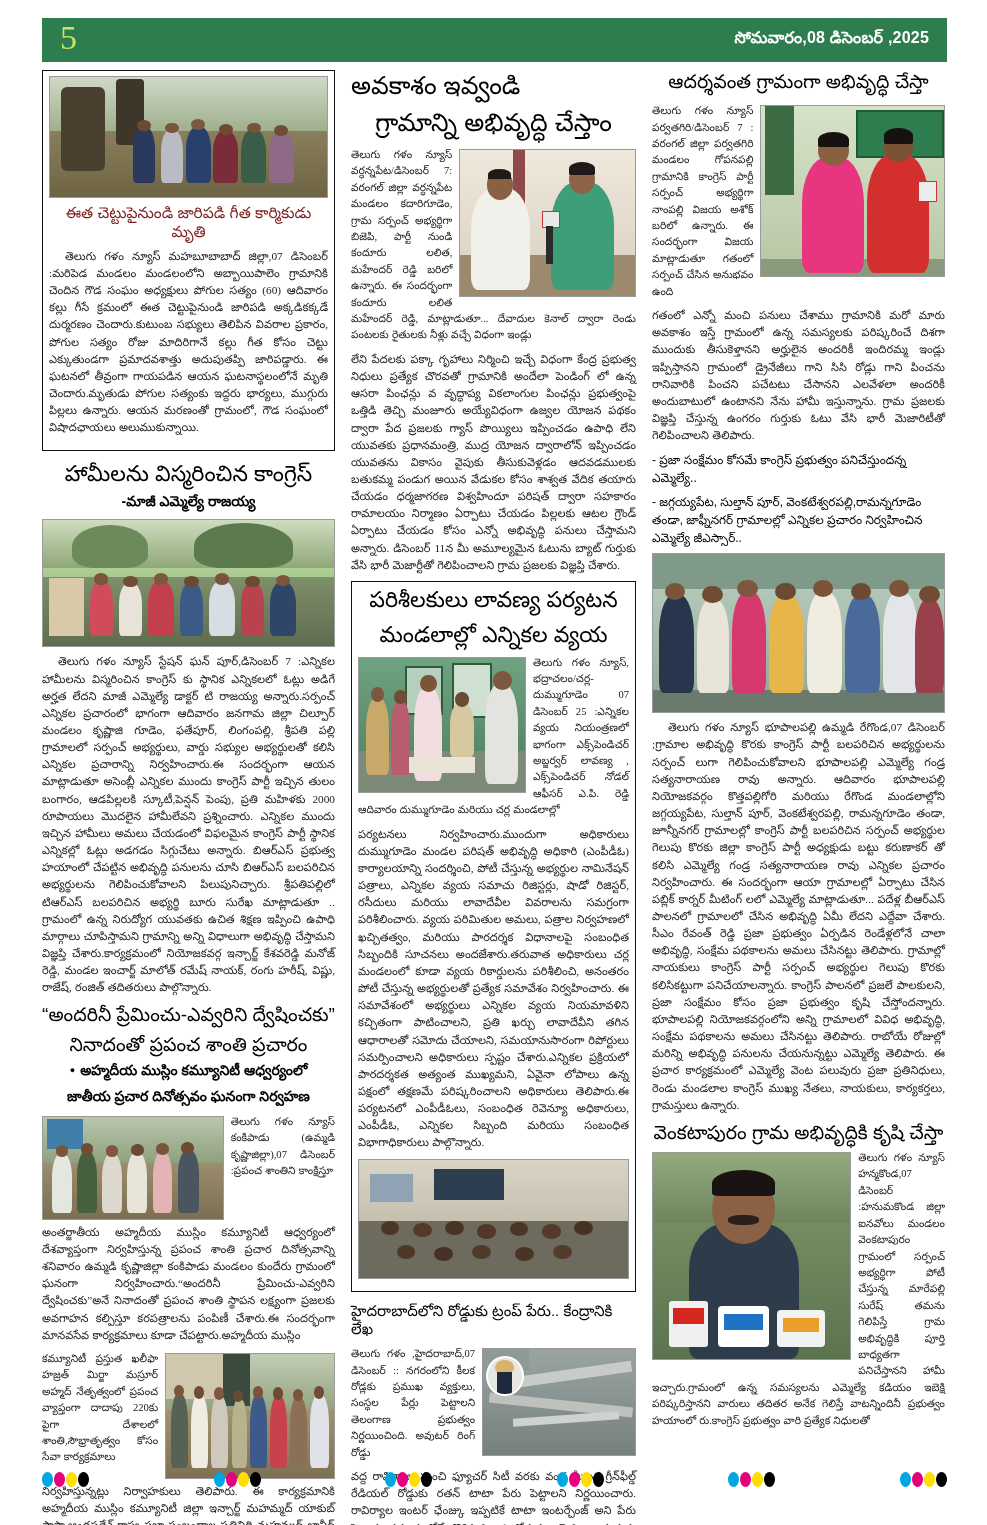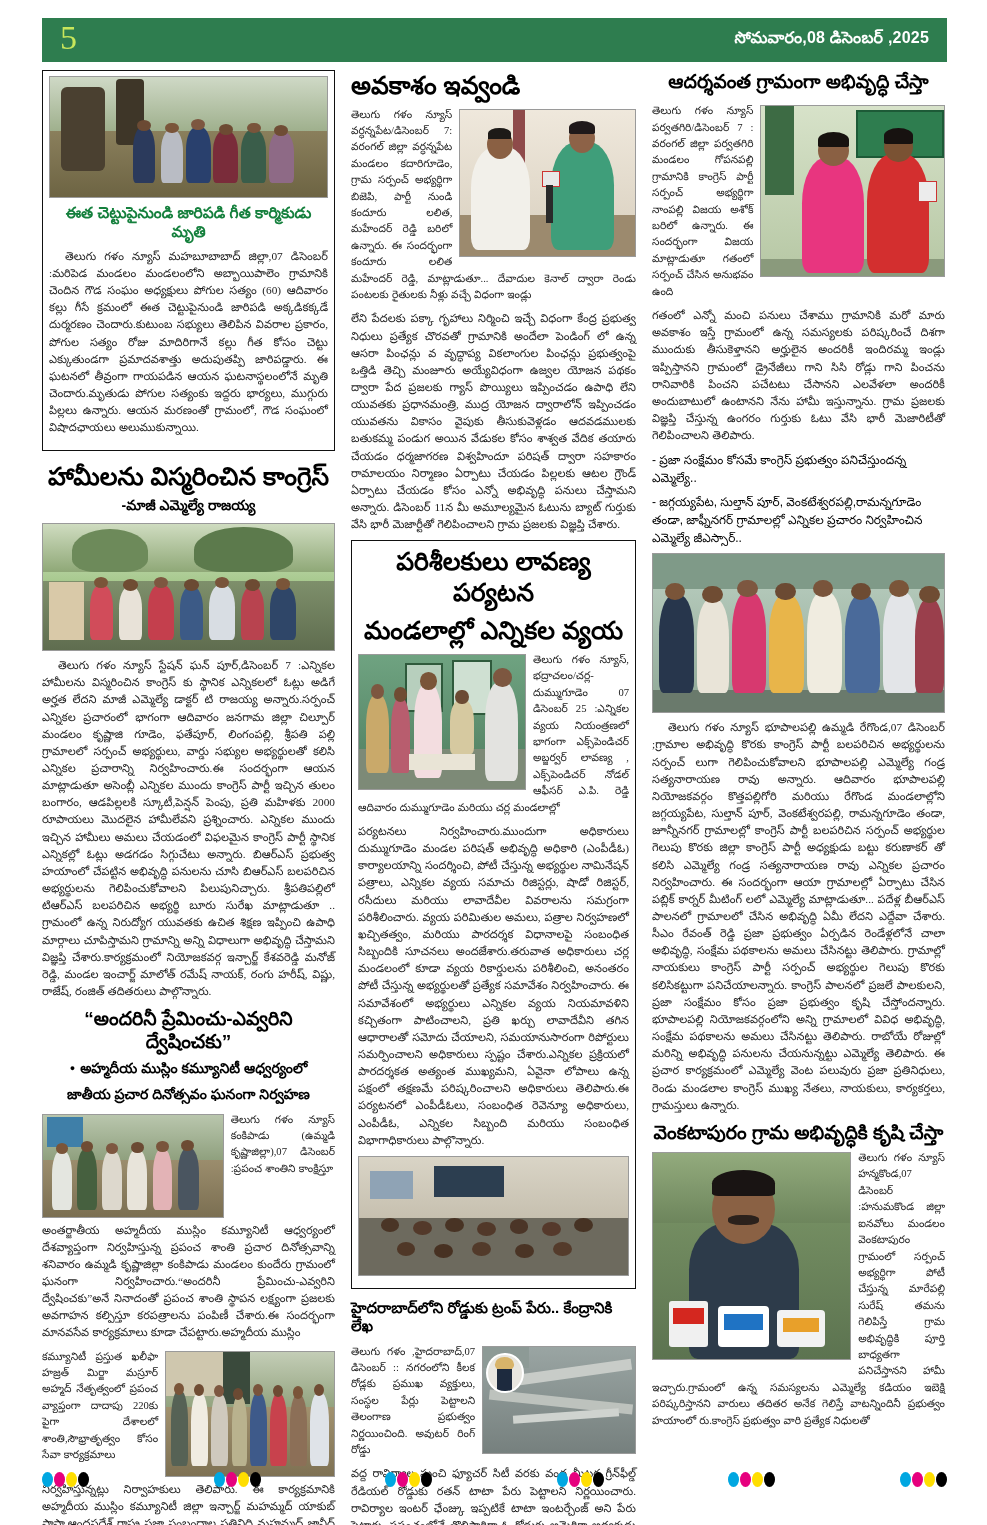--- a/index.html
+++ b/index.html
@@ -70,31 +70,31 @@
     box-sizing: border-box;
     padding: 0 8px;
     position: relative;
   }
   .col.c1 { padding-left: 0; }
   .col.c3 { padding-right: 0; }
 
   
   .hl {
     font-family: "Liberation Sans", sans-serif;
-    font-weight: 700;
+    font-weight: 400;
     color: #000;
     text-align: center;
     line-height: 1.22;
     margin: 0 0 6px 0;
   }
   .hl.xl   { font-size: 25px; }
-  .hl.lg   { font-size: 25px; text-align: center; }
+  .hl.lg   { font-size: 22px; text-align: center; }
   .hl.md   { font-size: 19px; }
   .hl.sm   { font-size: 15px; }
-  .hl.red  { color: #15803d; font-size: 15.5px; }
+  .hl.red  { color: #7f1d1d; font-size: 15.5px; }
 
   .subhl {
     font-family: "Liberation Sans", sans-serif;
     font-weight: 700;
     font-size: 14px;
     text-align: center;
     margin: 2px 0 6px 0;
     color: #000;
   }
   .subhl.left { text-align: left; font-weight: 400; font-size: 12px; line-height:1.5; }
@@ -233,20 +233,21 @@
           <div class="fig" style="left:68%;top:50%;width:8%;height:42%;background:#b8434f;"></div>
           <div class="head" style="left:69.5%;top:44%;width:5%;height:9%;background:#6d4b33;"></div>
           <div class="fig" style="left:78%;top:49%;width:9%;height:43%;background:#2f4668;"></div>
           <div class="head" style="left:80%;top:43%;width:5%;height:9%;background:#7a5539;"></div>
         </div>
         <div class="body indent">తెలుగు గళం న్యూస్ స్టేషన్ ఘన్ పూర్,డిసెంబర్ 7 :ఎన్నికల హామీలను విస్మరించిన కాంగ్రెస్ కు స్థానిక ఎన్నికలలో ఓట్లు అడిగే అర్హత లేదని మాజీ ఎమ్మెల్యే డాక్టర్ టి రాజయ్య అన్నారు.సర్పంచ్ ఎన్నికల ప్రచారంలో భాగంగా ఆదివారం జనగామ జిల్లా చిల్పూర్ మండలం కృష్ణాజి గూడెం, ఫతేపూర్, లింగంపల్లి, శ్రీపతి పల్లి గ్రామాలలో సర్పంచ్ అభ్యర్థులు, వార్డు సభ్యుల అభ్యర్థులతో కలిసి ఎన్నికల ప్రచారాన్ని నిర్వహించారు.ఈ సందర్భంగా ఆయన మాట్లాడుతూ అసెంబ్లీ ఎన్నికల ముందు కాంగ్రెస్ పార్టీ ఇచ్చిన తులం బంగారం, ఆడపిల్లలకి స్కూటీ,పెన్షన్ పెంపు, ప్రతి మహిళకు 2000 రూపాయలు మొదలైన హామీలేవని ప్రశ్నించారు. ఎన్నికల ముందు ఇచ్చిన హామీలు అమలు చేయడంలో విఫలమైన కాంగ్రెస్ పార్టీ స్థానిక ఎన్నికల్లో ఓట్లు అడగడం సిగ్గుచేటు అన్నారు. బిఆర్ఎస్ ప్రభుత్వ హయాంలో చేపట్టిన అభివృద్ధి పనులను చూసి బిఆర్ఎస్ బలపరిచిన అభ్యర్థులను గెలిపించుకోవాలని పిలుపునిచ్చారు. శ్రీపతిపల్లిలో టిఆర్ఎస్ బలపరిచిన అభ్యర్థి బూరు సురేఖ మాట్లాడుతూ .. గ్రామంలో ఉన్న నిరుద్యోగ యువతకు ఉచిత శిక్షణ ఇప్పించి ఉపాధి మార్గాలు చూపిస్తామని గ్రామాన్ని అన్ని విధాలుగా అభివృద్ధి చేస్తామని విజ్ఞప్తి చేశారు.కార్యక్రమంలో నియోజకవర్గ ఇన్చార్జ్ కేశవరెడ్డి మనోజ్ రెడ్డి, మండల ఇంచార్జ్ మాలోత్ రమేష్ నాయక్, రంగు హరీష్, విష్ణు, రాజేష్, రంజిత్ తదితరులు పాల్గొన్నారు.</div>
       </div>
 
       <div>
         <div class="hl md">“అందరినీ ప్రేమించు-ఎవ్వరిని ద్వేషించకు”</div>
+        <div class="hl md">నినాదంతో ప్రపంచ శాంతి ప్రచారం</div>
         <div class="subhl bullet">అహ్మదీయ ముస్లిం కమ్యూనిటీ ఆధ్వర్యంలో</div>
         <div class="subhl">జాతీయ ప్రచార దినోత్సవం ఘనంగా నిర్వహణ</div>
 
         <div class="photo-left photo scene-outdoor" style="height:104px;">
           <div class="sky" style="background:linear-gradient(#b9c6ad,#8fa07e);"></div>
           <div class="ground" style="background:linear-gradient(#9b8d6d,#7b6f52);"></div>
           <div style="position:absolute;left:2%;top:2%;width:20%;height:30%;background:#3f7fa8;"></div>
           <div class="fig" style="left:5%;top:36%;width:11%;height:58%;background:#e4e6e0;"></div>
           <div class="head" style="left:7%;top:28%;width:7%;height:11%;background:#7a5539;"></div>
           <div class="fig" style="left:19%;top:34%;width:11%;height:60%;background:#46603f;"></div>
@@ -289,20 +290,21 @@
         <div class="body narrow">కమ్యూనిటీ ప్రస్తుత ఖలీఫా హజ్రత్ మిర్జా మస్రూర్ అహ్మద్ నేతృత్వంలో ప్రపంచ వ్యాప్తంగా దాదాపు 220కు పైగా దేశాలలో శాంతి,సౌభ్రాతృత్వం కోసం సేవా కార్యక్రమాలు</div>
         <div class="clear"></div>
         <div class="body">నిర్వహిస్తున్నట్లు నిర్వాహకులు తెలిపారు. ఈ కార్యక్రమానికి అహ్మదీయ ముస్లిం కమ్యూనిటీ జిల్లా ఇన్చార్జ్ మహమ్మద్ యాకుబ్ పాషా,ఆంధ్రప్రదేశ్ రాష్ట్ర ప్రజా సంబంధాల ప్రతినిధి మహమ్మద్ జావీద్ అహ్మద్ పాషా నేతృత్వం వహించారు.కార్యక్రమాన్ని ప్రజల సహకారంతో విజయవంతంగా నిర్వహించినట్లు తెలిపారు.</div>
       </div>
     </div>
 
     <div class="col c2">
 
       <div>
         <div class="hl xl" style="text-align:left;">అవకాశం ఇవ్వండి</div>
+        <div class="hl xl" style="margin-bottom:10px;">గ్రామాన్ని అభివృద్ధి చేస్తాం</div>
 
         <div class="photo-right photo scene-indoor" style="height:148px;width:62%;">
           <div style="position:absolute;left:0;top:0;width:100%;height:100%;background:linear-gradient(#efe8dc,#d8cfbe);"></div>
           <div style="position:absolute;left:30%;top:0;width:7%;height:40%;background:#8e4a4a;"></div>
           <div style="position:absolute;left:0;bottom:0;width:100%;height:28%;background:#9c8a6e;"></div>
           <div class="fig" style="left:6%;top:26%;width:34%;height:70%;background:#f2f0ea;"></div>
           <div class="head" style="left:15%;top:14%;width:15%;height:20%;background:#8a6043;"></div>
           <div style="position:absolute;left:16%;top:13%;width:13%;height:7%;background:#1d1a17;border-radius:50% 50% 0 0;"></div>
           <div class="fig" style="left:52%;top:22%;width:36%;height:74%;background:#3f9e7a;"></div>
           <div class="head" style="left:62%;top:10%;width:15%;height:20%;background:#8d6247;"></div>

